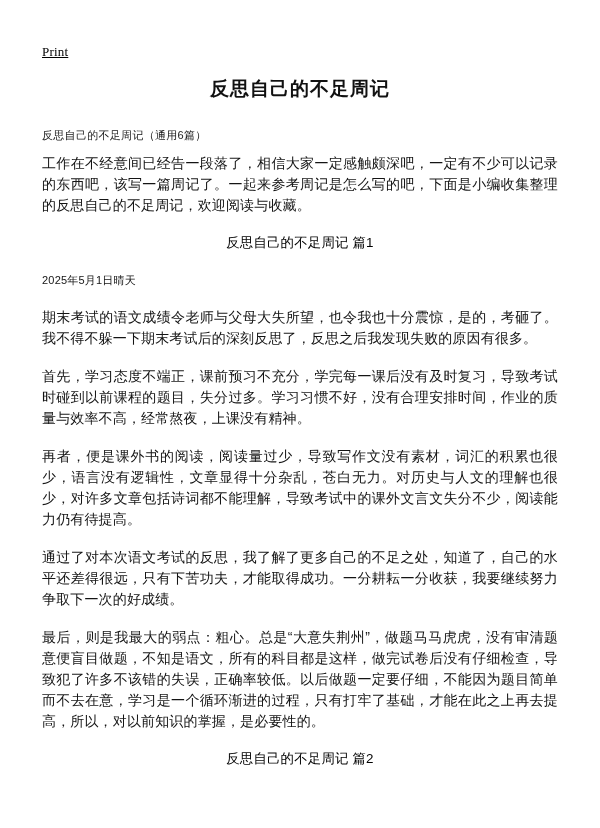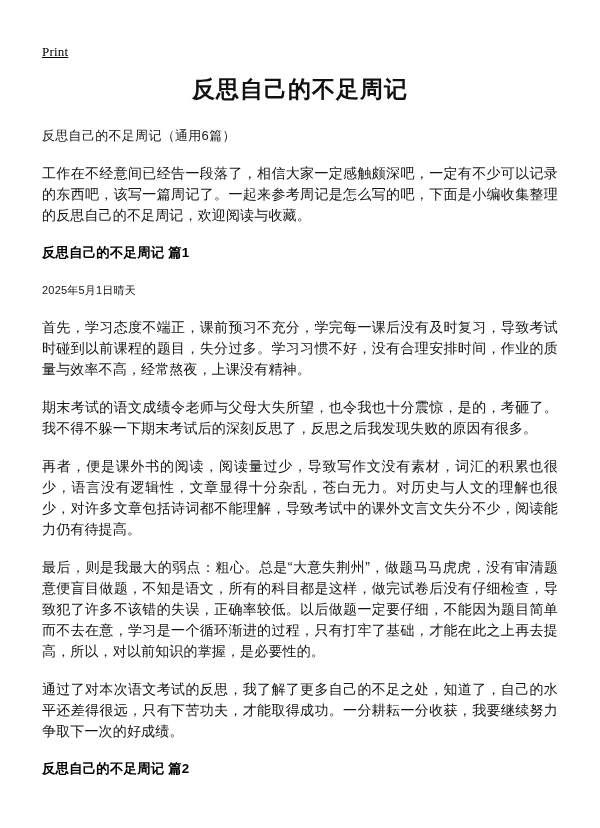--- a/index.html
+++ b/index.html
@@ -37,55 +37,56 @@
 
   .content {
     position: absolute;
     left: 42px;
     top: 74px;
     width: 516px;
   }
 
   .doc-title {
     font-family: "Liberation Sans", "DejaVu Sans", sans-serif;
-    font-size: 23px;
+    font-size: 19px;
     line-height: 30px;
     font-weight: 700;
     text-align: center;
     margin: 0 0 22px 0;
     letter-spacing: 1px;
     color: #111111;
   }
 
   .subtitle {
-    font-size: 13px;
+    font-size: 11px;
     line-height: 19px;
-    margin: 0 0 18px 0;
+    margin: 0 0 8px 0;
     color: #1a1a1a;
     letter-spacing: 0.3px;
   }
 
   p.body-text {
     font-size: 14px;
     line-height: 21px;
     margin: 0 0 17px 0;
     color: #141414;
     text-align: justify;
     text-justify: inter-character;
     letter-spacing: 0.15px;
     word-break: break-all;
   }
 
   h2.section-heading {
     font-size: 13.4px;
     line-height: 20px;
-    font-weight: 700;
+    font-weight: 400;
     margin: 0 0 17px 0;
     color: #000000;
     letter-spacing: 0.2px;
+    text-align: center;
   }
 
   p.date-line {
     font-size: 11px;
     line-height: 20px;
     margin: 0 0 17px 0;
     color: #141414;
     letter-spacing: 0.2px;
   }
 </style>
@@ -101,27 +102,27 @@
     <h1 class="doc-title">反思自己的不足周记</h1>
 
     <div class="subtitle">反思自己的不足周记（通用6篇）</div>
 
     <p class="body-text">工作在不经意间已经告一段落了，相信大家一定感触颇深吧，一定有不少可以记录的东西吧，该写一篇周记了。一起来参考周记是怎么写的吧，下面是小编收集整理的反思自己的不足周记，欢迎阅读与收藏。</p>
 
     <h2 class="section-heading">反思自己的不足周记 篇1</h2>
 
     <p class="date-line">2025年5月1日晴天</p>
 
+    <p class="body-text">期末考试的语文成绩令老师与父母大失所望，也令我也十分震惊，是的，考砸了。我不得不躲一下期末考试后的深刻反思了，反思之后我发现失败的原因有很多。</p>
+
     <p class="body-text">首先，学习态度不端正，课前预习不充分，学完每一课后没有及时复习，导致考试时碰到以前课程的题目，失分过多。学习习惯不好，没有合理安排时间，作业的质量与效率不高，经常熬夜，上课没有精神。</p>
-
-    <p class="body-text">期末考试的语文成绩令老师与父母大失所望，也令我也十分震惊，是的，考砸了。我不得不躲一下期末考试后的深刻反思了，反思之后我发现失败的原因有很多。</p>
 
 
     <p class="body-text">再者，便是课外书的阅读，阅读量过少，导致写作文没有素材，词汇的积累也很少，语言没有逻辑性，文章显得十分杂乱，苍白无力。对历史与人文的理解也很少，对许多文章包括诗词都不能理解，导致考试中的课外文言文失分不少，阅读能力仍有待提高。</p>
 
+    <p class="body-text">通过了对本次语文考试的反思，我了解了更多自己的不足之处，知道了，自己的水平还差得很远，只有下苦功夫，才能取得成功。一分耕耘一分收获，我要继续努力争取下一次的好成绩。</p>
+
     <p class="body-text">最后，则是我最大的弱点：粗心。总是“大意失荆州”，做题马马虎虎，没有审清题意便盲目做题，不知是语文，所有的科目都是这样，做完试卷后没有仔细检查，导致犯了许多不该错的失误，正确率较低。以后做题一定要仔细，不能因为题目简单而不去在意，学习是一个循环渐进的过程，只有打牢了基础，才能在此之上再去提高，所以，对以前知识的掌握，是必要性的。</p>
-
-    <p class="body-text">通过了对本次语文考试的反思，我了解了更多自己的不足之处，知道了，自己的水平还差得很远，只有下苦功夫，才能取得成功。一分耕耘一分收获，我要继续努力争取下一次的好成绩。</p>
 
     <h2 class="section-heading">反思自己的不足周记 篇2</h2>
 
   </div>
 </div>
 
 </body></html>

